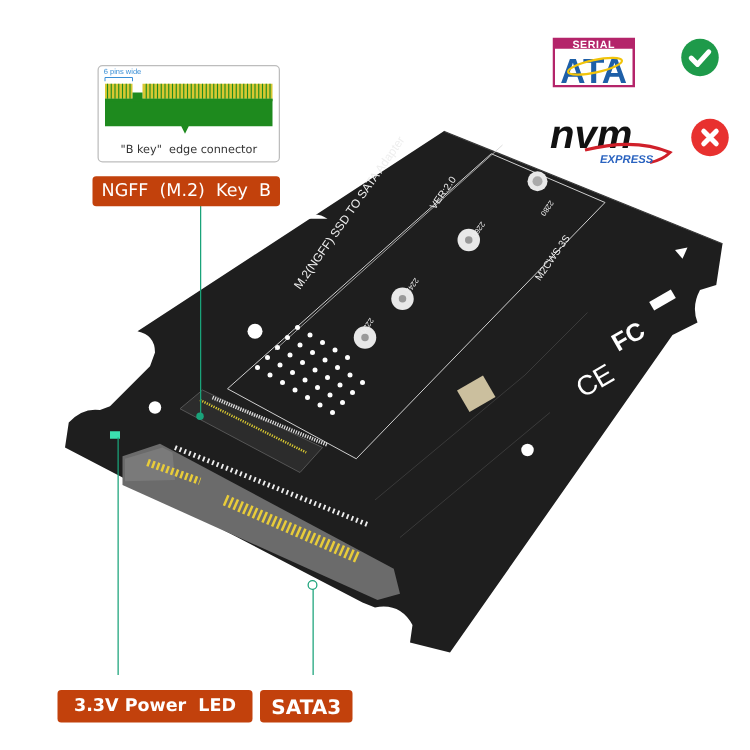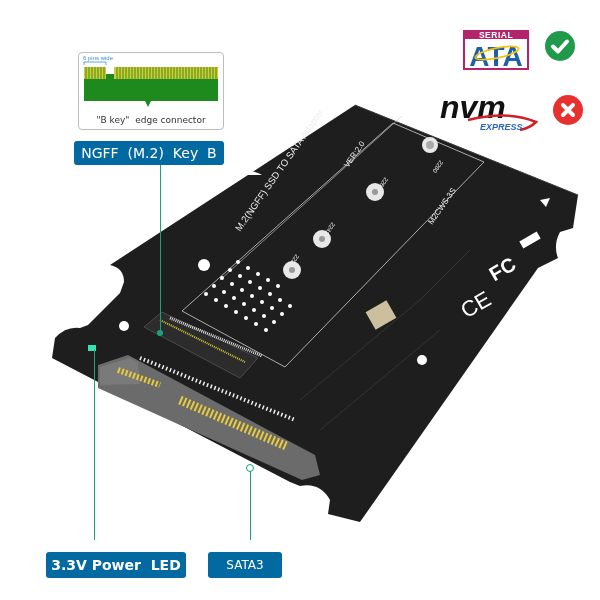--- a/index.html
+++ b/index.html
@@ -1,19 +1,19 @@
 <!DOCTYPE html>
 <html><head>
 <meta charset="utf-8">
 <style>
   html, body { margin:0; padding:0; background:#ffffff; }
   body { width:600px; height:600px; position:relative; overflow:hidden; font-family:"Liberation Sans", sans-serif; }
   .abs { position:absolute; }
   .callout {
-    position:absolute; background:#0369a1; color:#fff; font-family:"DejaVu Sans", sans-serif;
+    position:absolute; background:#c2410c; color:#fff; font-family:"DejaVu Sans", sans-serif;
     border-radius:3px; display:flex; align-items:center; justify-content:center; white-space:pre;
   }
   .leader { position:absolute; background:#1aa37a; }
   .key-card {
     position:absolute; left:78px; top:52px; width:144px; height:76px; border:1px solid #bdbdbd;
     border-radius:4px; background:#fff;
   }
   .key-card .pins-label { position:absolute; left:4px; top:2px; font-size:6px; color:#3a8fd6; }
   .key-card .caption { position:absolute; left:0; right:0; bottom:4px; text-align:center; font-size:9px; color:#333; font-family:"DejaVu Sans", sans-serif; white-space:pre; }
 </style>
@@ -68,21 +68,21 @@
         <line x1="131" y1="14" x2="131" y2="26"></line>
       <line x1="134" y1="14" x2="134" y2="26"></line>
         <line x1="137" y1="14" x2="137" y2="26"></line>
     </g>
     <path d="M5 26 H27 V21 H35 V26 H139 V48 H72 L69 54 L66 48 H5 Z" fill="#1e8a1e"></path>
     <path d="M5 26 H139 V28 H5 Z" fill="#1e8a1e"></path>
   </svg>
   <div class="caption">"B key"  edge connector</div>
 </div>
 
-<div class="abs" style="left:442px;top:30px;width:66px;height:40px;margin-left:21px;">
+<div class="abs" style="left:442px;top:30px;width:66px;height:40px;">
   <svg width="66" height="40">
     <rect x="0" y="0" width="66" height="40" fill="#b4246a"></rect>
     <rect x="2" y="9" width="62" height="29" fill="#ffffff"></rect>
     <text x="33" y="8" font-family="Liberation Sans, sans-serif" font-weight="bold" font-size="8.5" fill="#fff" text-anchor="middle" letter-spacing="0.5">SERIAL</text>
     <text x="33" y="36" font-family="Liberation Sans, sans-serif" font-weight="bold" font-size="28" fill="#1e5fa8" text-anchor="middle">ATA</text>
     <ellipse cx="34" cy="23" rx="22" ry="5" fill="none" stroke="#f2c40a" stroke-width="1.8" transform="rotate(-12 34 23)"></ellipse>
   </svg>
 </div>
 <div class="abs" style="left:545px;top:31px;width:30px;height:30px;border-radius:50%;background:#1e9a4a;">
   <svg width="30" height="30">
@@ -192,14 +192,14 @@
   <text x="440" y="160" font-family="Liberation Sans, sans-serif" font-size="6" fill="#eee" transform="rotate(125 440 160)">2280</text>
 </svg>
 
 <div class="leader" style="left:160px;top:163px;width:1px;height:170px;"></div>
 <div class="abs" style="left:157px;top:330px;width:6px;height:6px;border-radius:50%;background:#1aa37a;"></div>
 <div class="leader" style="left:94px;top:350px;width:1px;height:190px;"></div>
 <div class="leader" style="left:250px;top:470px;width:1px;height:70px;"></div>
 <div class="abs" style="left:246px;top:464px;width:6px;height:6px;border-radius:50%;border:1px solid #1aa37a;background:#fff;"></div>
 
 <div class="callout" style="left:74px;top:141px;width:150px;height:24px;font-size:14px;">NGFF  (M.2)  Key  B</div>
-<div class="callout" style="left:46px;top:552px;width:140px;height:26px;font-size:14px;font-weight:bold;">3.3V Power  LED</div>
-<div class="callout" style="left:208px;top:552px;width:74px;height:26px;font-size:12px;font-weight:normal;">SATA3</div>
+<div class="callout" style="left:46px;top:552px;width:156px;height:26px;font-size:14px;font-weight:bold;">3.3V Power  LED</div>
+<div class="callout" style="left:208px;top:552px;width:74px;height:26px;font-size:16px;font-weight:bold;">SATA3</div>
 
 </body></html>

